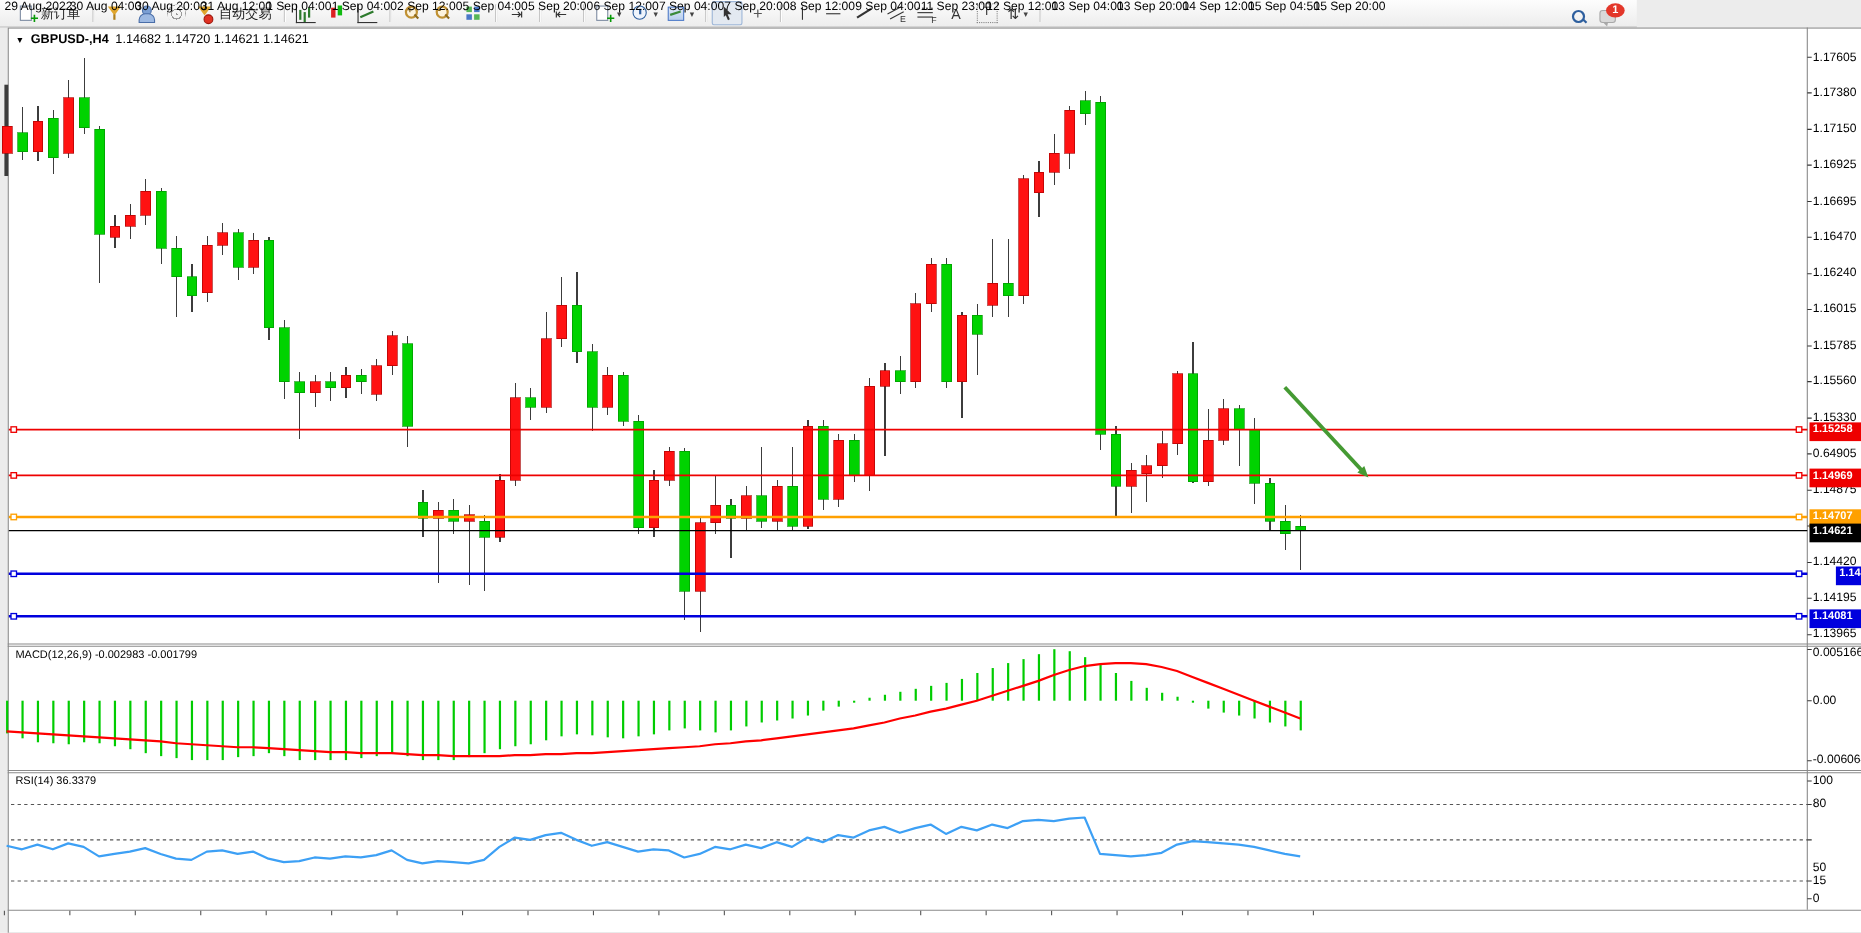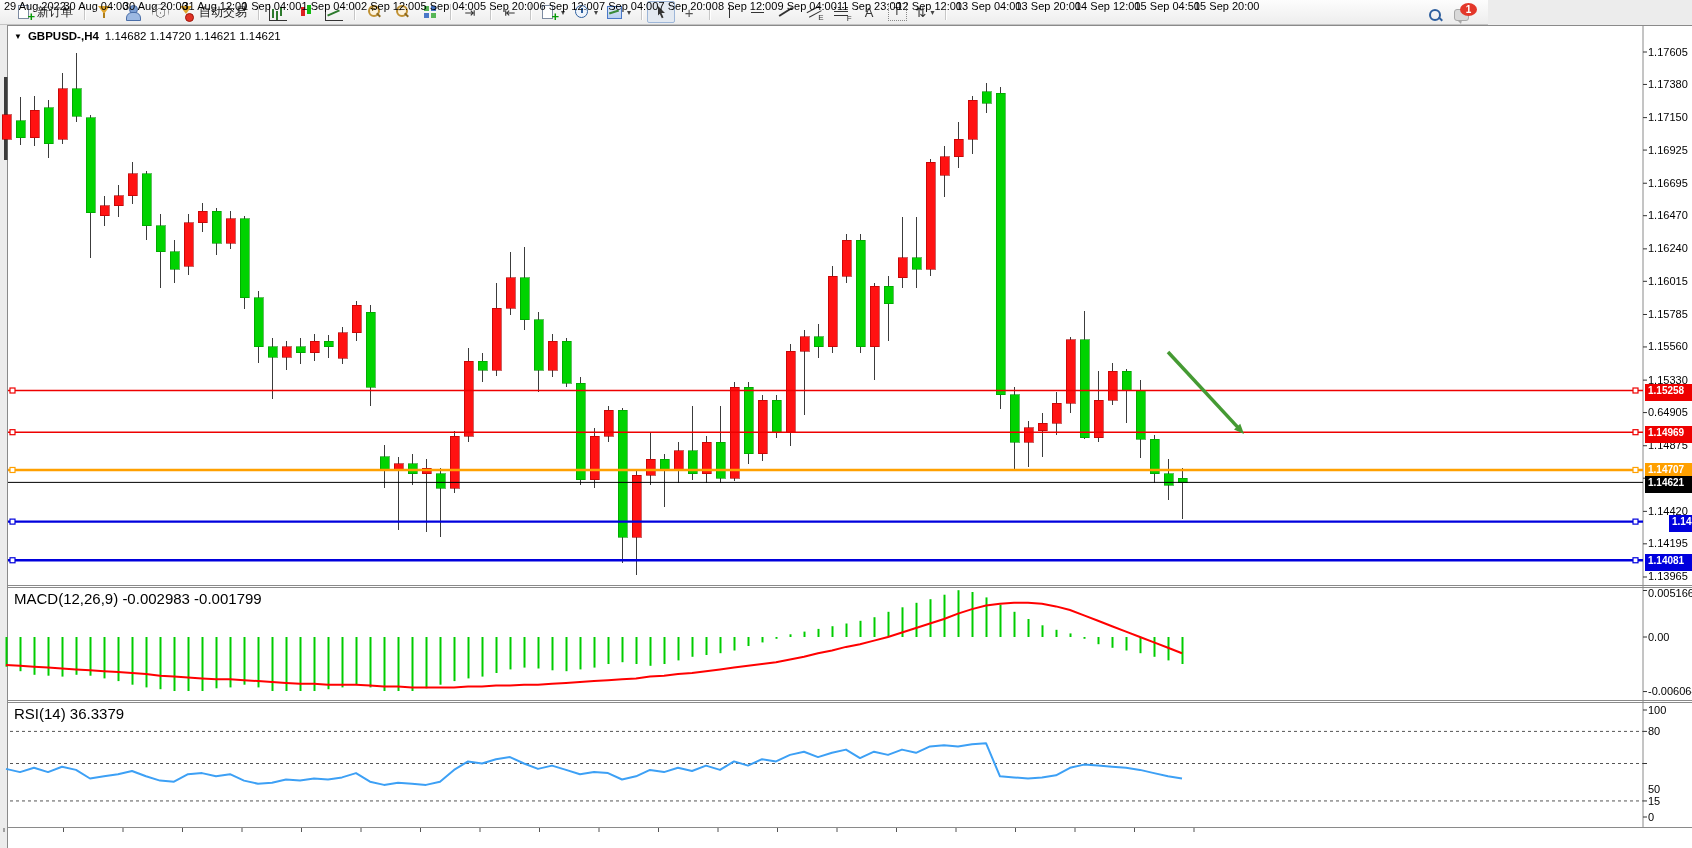--- a/index.html
+++ b/index.html
@@ -92,21 +92,21 @@
   
   #frame{position:absolute;left:7px;top:25px;width:1684px;height:822px;background:#fff;
      border:1px solid #8a8a8a;}
   #chart-svg{position:absolute;left:0;top:0;}
   .axis-label{position:absolute;font-size:11px;color:#000;white-space:nowrap;}
   .badge{position:absolute;left:1645px;width:47px;height:17px;color:#fff;font-size:10px;
      font-weight:bold;line-height:13px;padding-left:3px;box-sizing:border-box;}
   .title-overlay{position:absolute;left:14px;top:30px;font-size:11.5px;color:#000;font-weight:bold;
      display:flex;align-items:center;gap:6px;}
   .title-overlay .tri{font-size:8px;}
-  .panel-label{position:absolute;left:14px;font-size:15px;color:#000;}
+  .panel-label{position:absolute;left:14px;font-size:10px;color:#000;}
   .time-label{position:absolute;top:831px;font-size:11px;color:#000;white-space:nowrap;}
 </style>
 </head>
 <body>
 
 <div id="app">
 
   <div class="toolbar">
     <div class="tgroup">
       <div class="tool">

